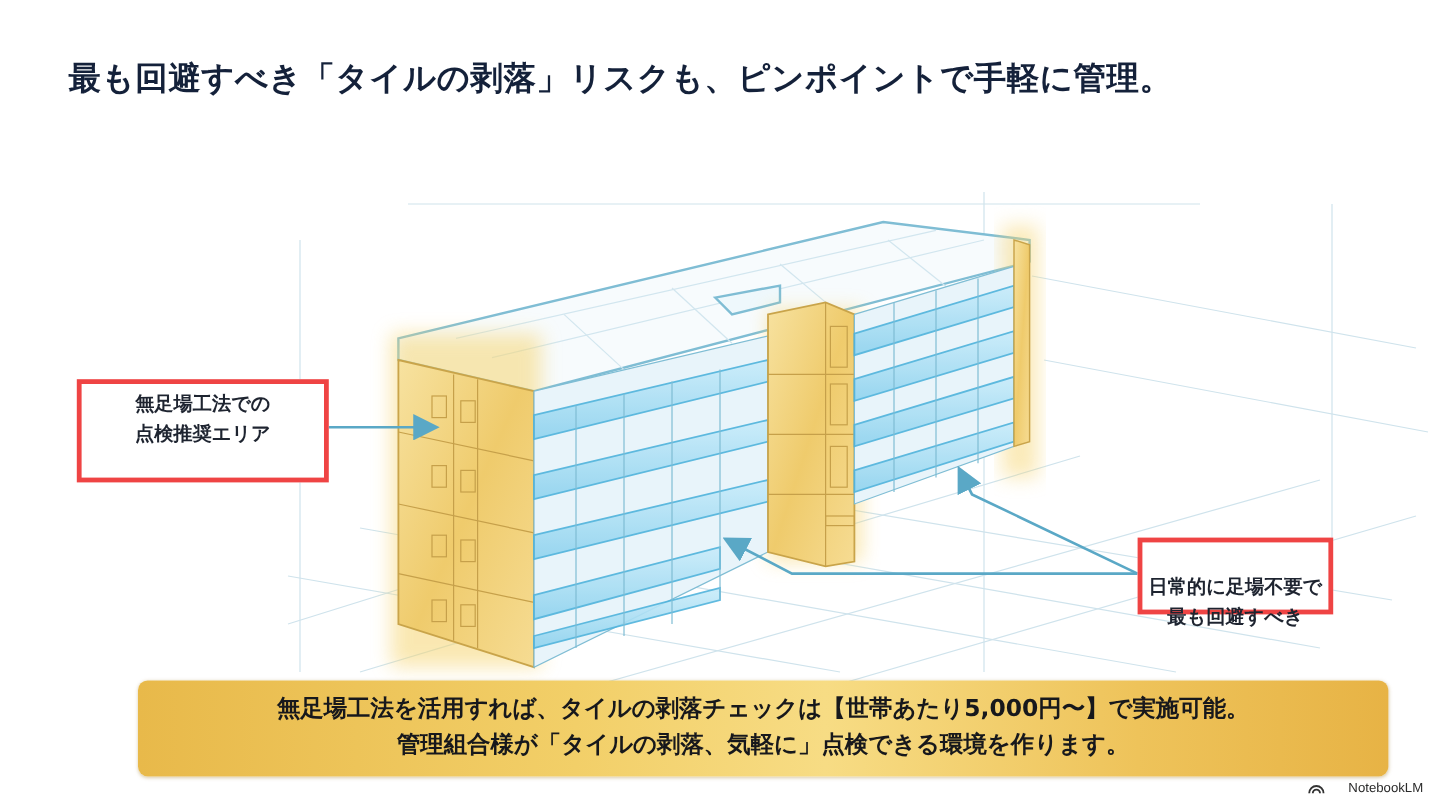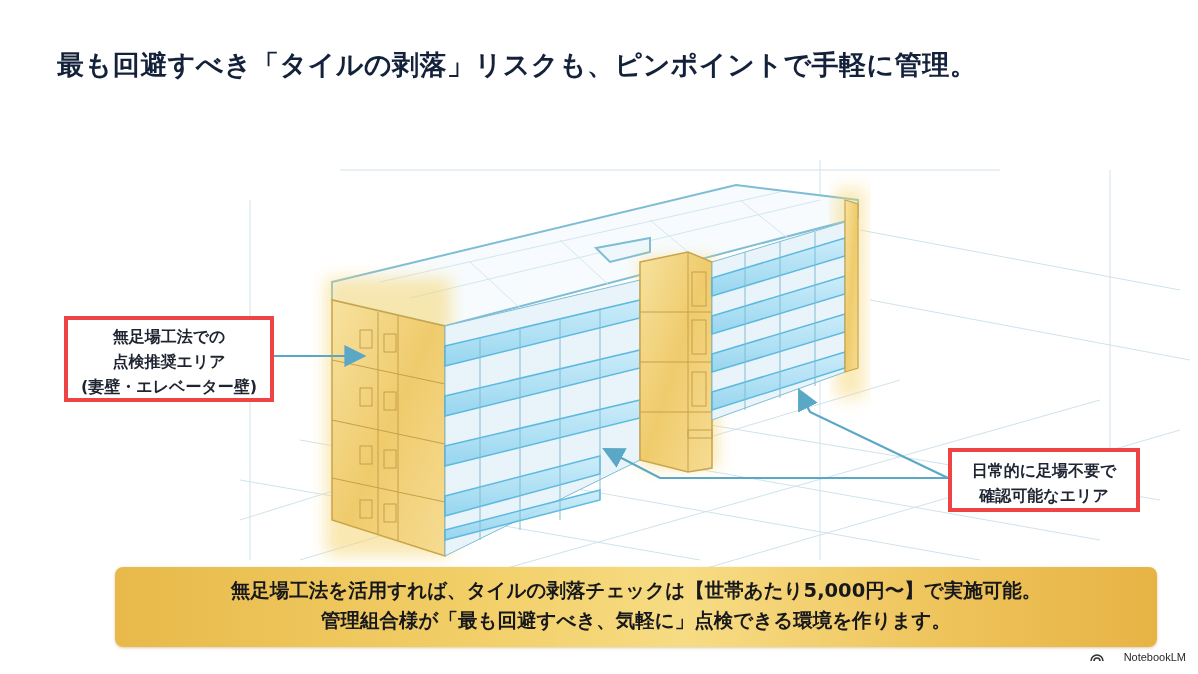--- a/index.html
+++ b/index.html
@@ -20,21 +20,21 @@
   }
   .desc span { display: block; white-space: nowrap; }
   .illus { position: absolute; left: 0; top: 150px; width: 1198px; height: 420px; }
   .callout {
     position: absolute; background: #ffffff; border: 4px solid #ef4444;
     text-align: center; font-weight: bold; color: #1e2430; font-size: 16px;
     line-height: 25px; box-sizing: border-box;
   }
   .callout span { display: block; white-space: nowrap; }
   .callout-left { left: 64px; top: 316px; width: 210px; height: 86px; padding-top: 4px; }
-  .callout-right { left: 948px; top: 448px; width: 192px; height: 64px; padding-top: 6px; }
+  .callout-right { left: 948px; top: 448px; width: 163px; height: 64px; padding-top: 24px; }
   .banner {
     position: absolute; left: 78px; top: 567px; width: 1042px; height: 80px;
     border-radius: 8px;
     background: linear-gradient(90deg, #e8b94a 0%, #f2cf68 35%, #f7dc84 55%, #eec35a 80%, #e7b345 100%);
     box-shadow: 0 1px 3px rgba(150,110,20,0.35);
     text-align: center; font-weight: bold; color: #17181c;
     font-size: 19.5px; line-height: 30px; padding-top: 9px; box-sizing: border-box; margin-left: 37px;
   }
   .banner span { display: block; white-space: nowrap; }
   .badge {
@@ -172,31 +172,30 @@
   <g stroke="#5aa8c6" stroke-width="2.2" fill="none">
     <line x1="274" y1="356" x2="362" y2="356" marker-end="url(#arrow)"></line>
     <polyline points="948,478 810,412 800,392" marker-end="url(#arrow)"></polyline>
     <polyline points="948,478 660,478 606,450" marker-end="url(#arrow)"></polyline>
   </g>
 </svg>
 
 <div class="callout callout-left">
   <span>無足場工法での</span>
   <span>点検推奨エリア</span>
-  <span>(妻壁・エレベーター壁)</span>
 </div>
 
 <div class="callout callout-right">
   <span>日常的に足場不要で</span>
-  <span>確認可能なエリア</span>
+  <span>最も回避すべき</span>
 </div>
 
 <div class="banner">
   <span>無足場工法を活用すれば、タイルの剥落チェックは【世帯あたり5,000円〜】で実施可能。</span>
-  <span>管理組合様が「最も回避すべき、気軽に」点検できる環境を作ります。</span>
+  <span>管理組合様が「タイルの剥落、気軽に」点検できる環境を作ります。</span>
 </div>
 
 <div class="badge">
   <svg width="14" height="10" viewBox="0 0 14 10">
     <path d="M1 9 A6 6 0 0 1 13 9" fill="none" stroke="#333" stroke-width="1.6"></path>
     <path d="M4 9 A3 3 0 0 1 10 9" fill="none" stroke="#333" stroke-width="1.6"></path>
   </svg>
   <span>NotebookLM</span>
 </div>
 

